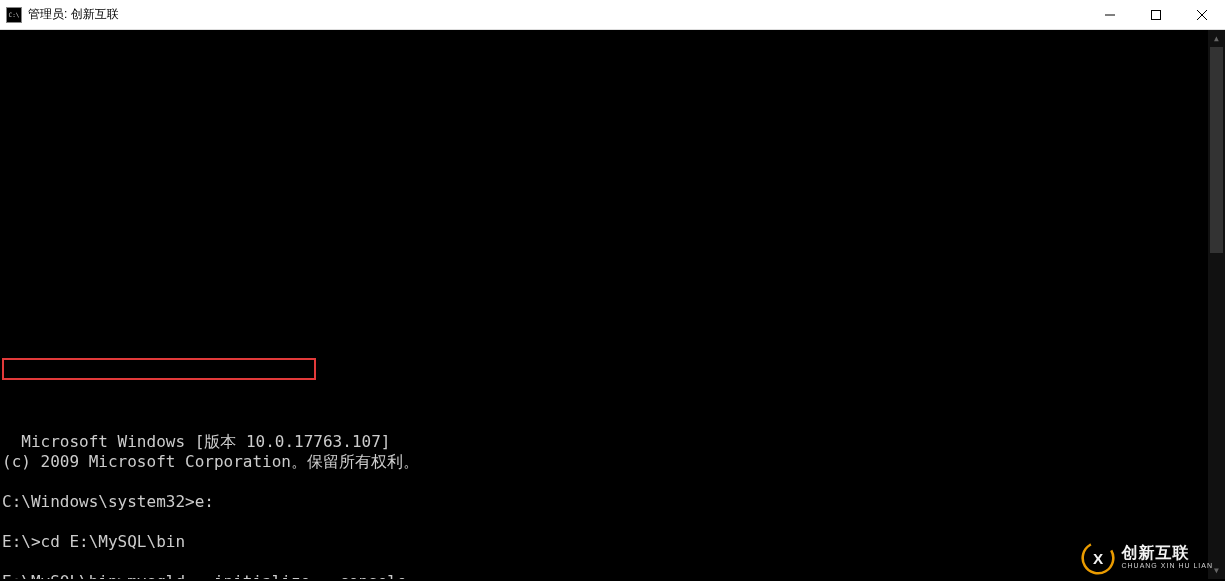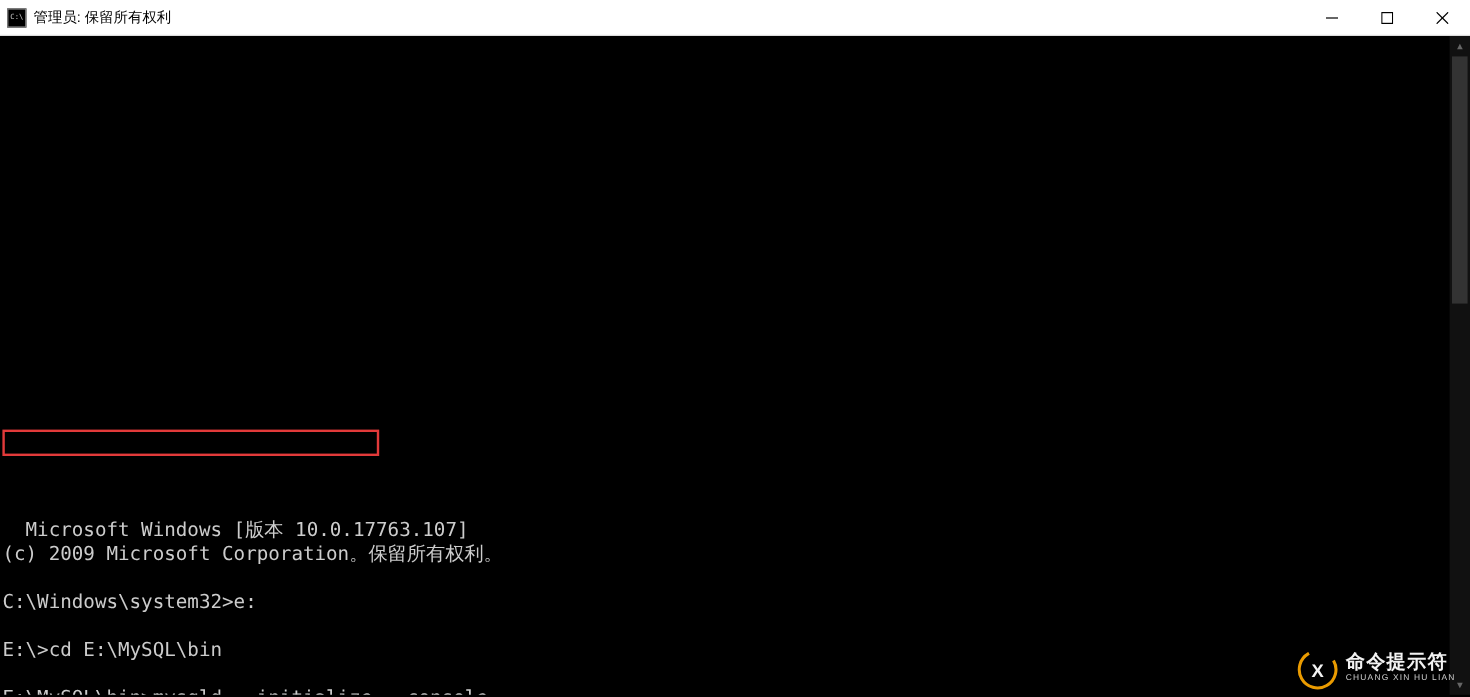--- a/index.html
+++ b/index.html
@@ -143,21 +143,21 @@
       background: #333;
     }
   </style>
 </head>
 <body>
 
 <div class="titlebar">
   <span class="app-icon">
       <span class="inner">C:\</span>
     </span>
-  <span class="title-text">管理员: 保留所有权利</span>
+  <span class="title-text">管理员: 创新互联</span>
   <span class="spacer"></span>
   <div class="window-controls">
     <div class="win-btn">
       <svg viewBox="0 0 10 10">
           <line x1="0" y1="5" x2="10" y2="5"></line>
         </svg>
     </div>
     <div class="win-btn">
       <svg viewBox="0 0 10 10">
           <rect x="0.5" y="0.5" width="9" height="9"></rect>
@@ -220,16 +220,16 @@
   </div>
   <div class="scroll-arrow">▼</div>
 </div>
 
 <div class="watermark">
   <svg class="wm-logo" viewBox="0 0 40 40">
     <circle cx="20" cy="20" r="18" fill="none" stroke="#f7a400" stroke-width="3" stroke-dasharray="85 30" transform="rotate(-30 20 20)"></circle>
     <text x="20" y="27" text-anchor="middle" fill="#fff" font-size="18" font-weight="bold" font-family="Arial">X</text>
   </svg>
   <div>
-    <div class="wm-text-main">命令提示符</div>
+    <div class="wm-text-main">创新互联</div>
     <div class="wm-text-sub">CHUANG XIN HU LIAN</div>
   </div>
 </div>
 
 </body></html>

